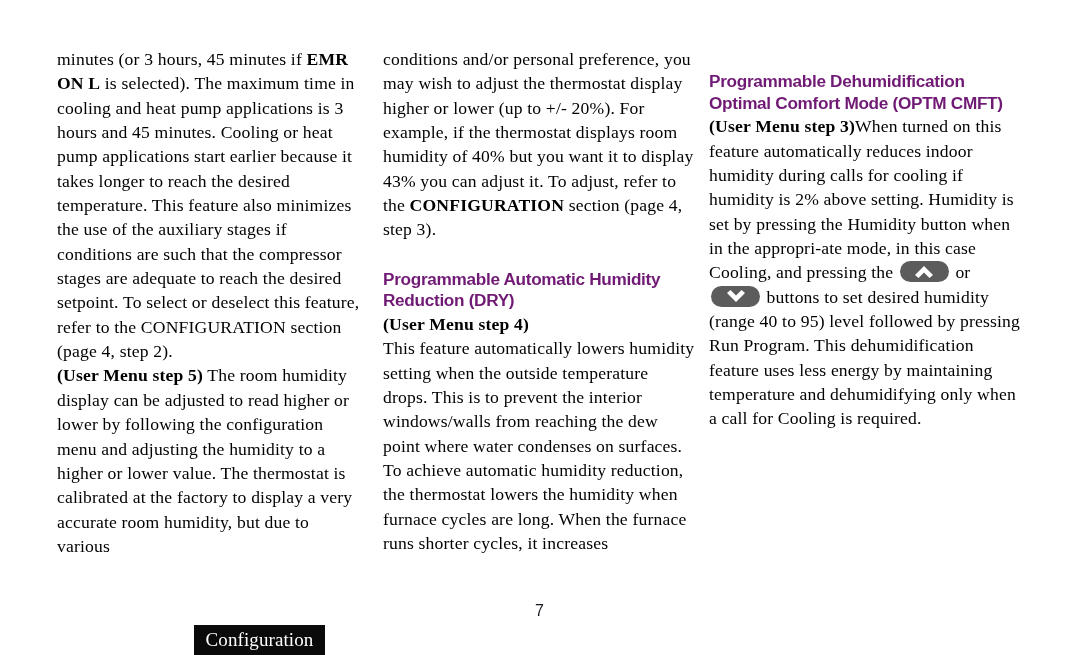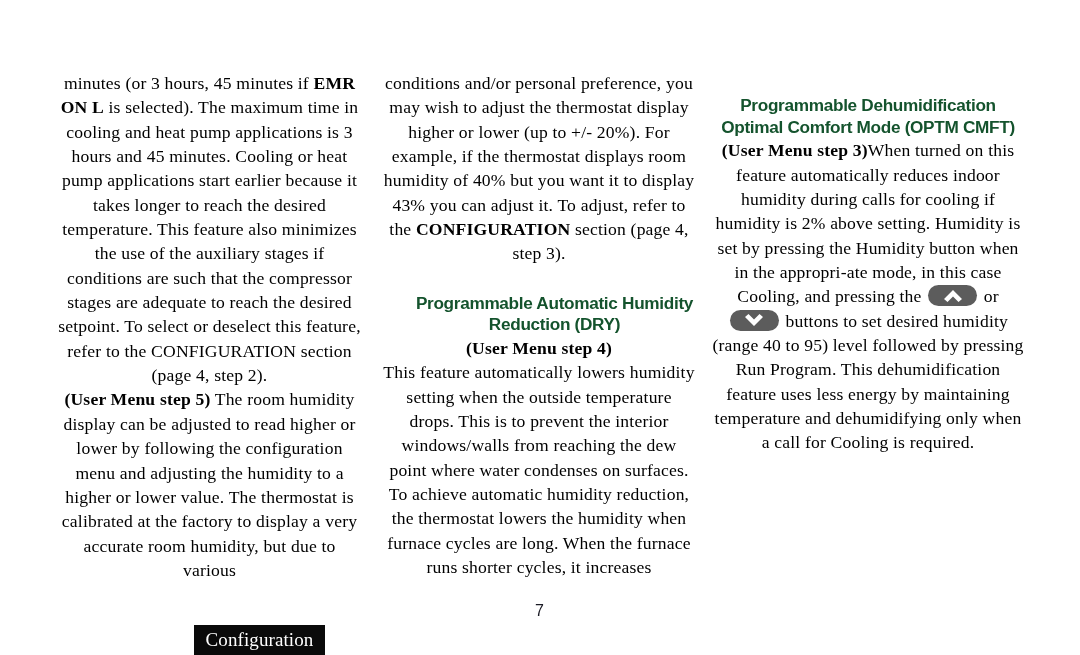--- a/index.html
+++ b/index.html
@@ -21,24 +21,24 @@
   .page {
     position: absolute;
     left: 0; top: 0;
     width: 1080px;
     height: 655px;
   }
 
   
   .col {
     position: absolute;
-    top: 71px;
+    top: 47px;
     font-size: 17.6px;
     line-height: 24.35px;
-    text-align: center;
+    text-align: left;
   }
   #col-1 { left: 57px;  width: 305px; }
   #col-2 { left: 383px; width: 312px; }
   #col-3 { left: 709px; width: 318px; }
 
   .para {
     margin: 0;
     font-family: "Liberation Serif", "DejaVu Serif", serif;
     font-size: 17.6px;
     line-height: 24.35px;
@@ -50,24 +50,24 @@
   }
 
   
   .heading {
     margin: 0;
     font-family: "Liberation Sans", "DejaVu Sans", sans-serif;
     font-weight: bold;
     font-size: 17.2px;
     line-height: 21.6px;
     letter-spacing: -0.018em;
-    color: #14532d;
+    color: #701a75;
   }
   .heading-gap-1 { margin-top: 23px; }
-  .heading-gap-2 { margin-top: 27px; margin-left: 31px; }
+  .heading-gap-2 { margin-top: 27px; }
   .heading-gap-3 { margin-top: 24px; }
 
   
   .btn-pill {
     display: inline-block;
     vertical-align: -4px;
     width: 49px;
     height: 21px;
     border-radius: 10.5px;
     background: #5c5c5c;

